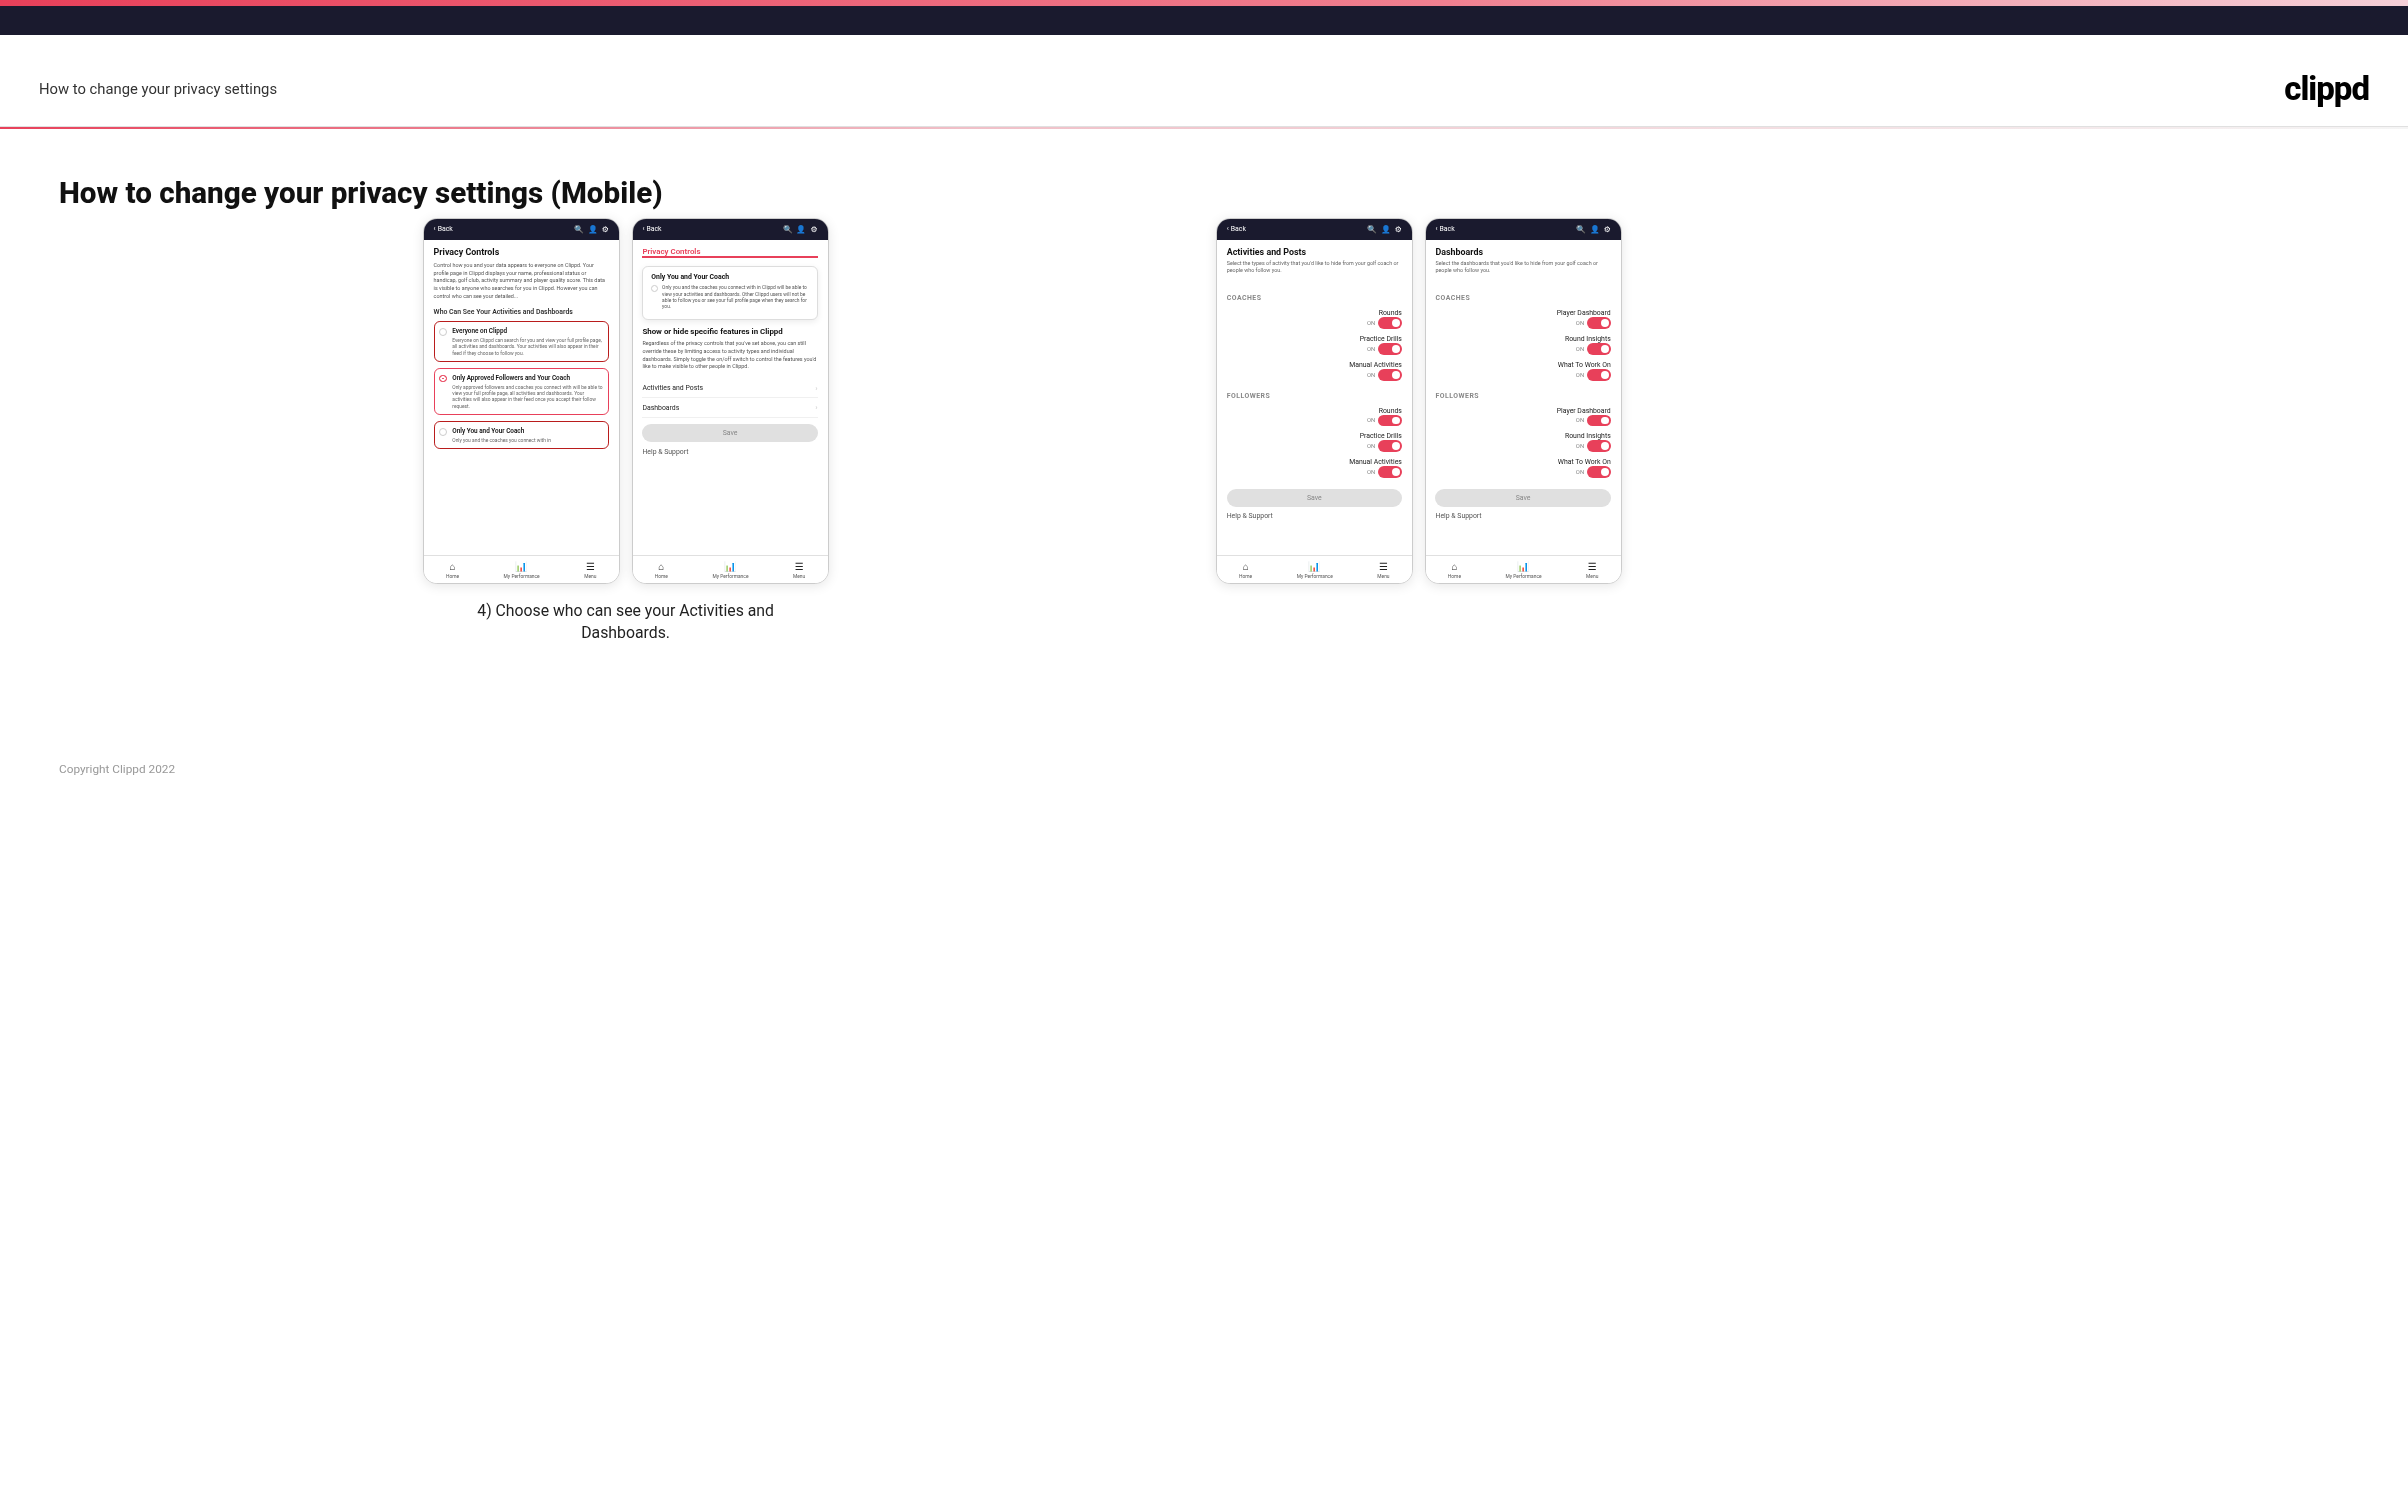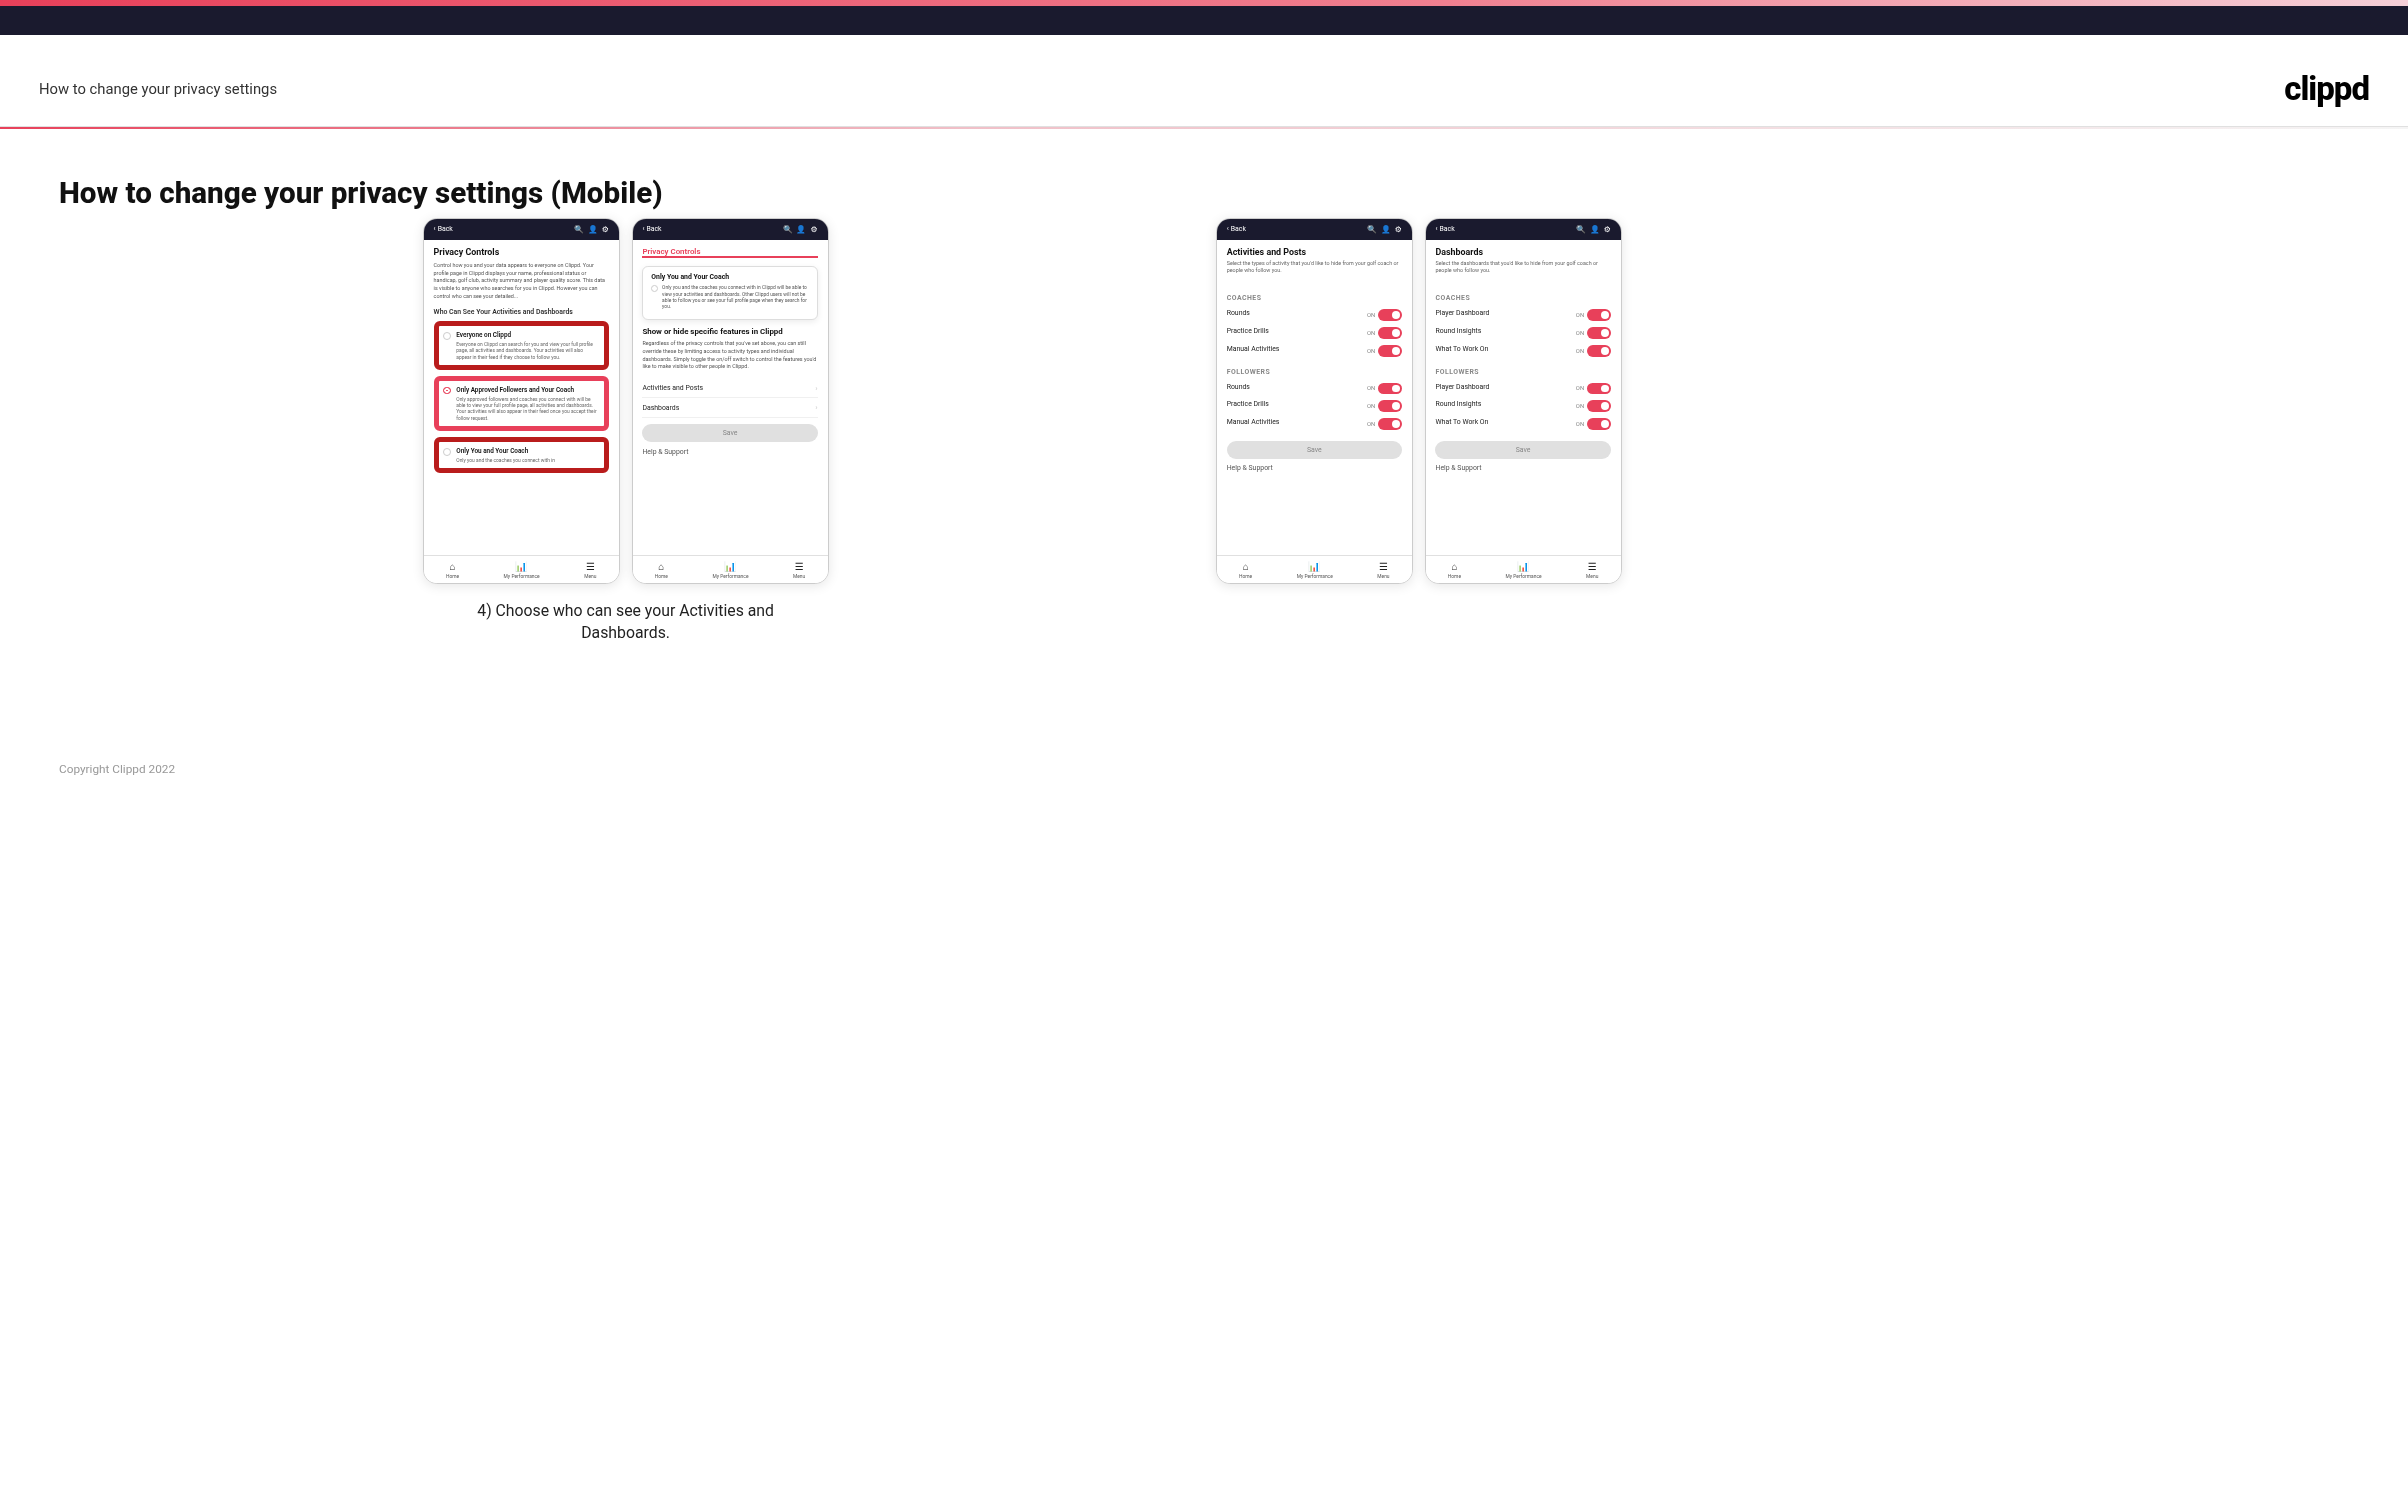--- a/index.html
+++ b/index.html
@@ -125,21 +125,21 @@
       color: #333;
       margin-bottom: 4.9px;
     }
 
     .radio-option {
       display: flex;
       align-items: flex-start;
       gap: 4.9px;
       margin-bottom: 5.9px;
       padding: 4.9px;
-      border: 5px solid #b91c1c;
+      border: 1px solid #b91c1c;
       border-radius: 5.9px;
     }
     .radio-option.selected {
       border-color: #e8405a;
     }
     .radio-circle {
       width: 7.9px;
       height: 7.9px;
       border-radius: 50%;
       border: 1.5px solid #ccc;
@@ -300,23 +300,24 @@
       font-weight: 700;
       color: #888;
       text-transform: uppercase;
       letter-spacing: 0.5px;
       margin-bottom: 3.9px;
       margin-top: 20px;
     }
 
     .toggle-row {
       display: flex;
-      align-items: flex-start;
+      align-items: flex-end;
       justify-content: space-between;
       padding: 3px 0;
+      flex-direction: column;
     }
     .toggle-label {
       font-size: 6.9px;
       color: #222;
     }
     .toggle {
       width: 23.6px;
       height: 11.8px;
       border-radius: 5.9px;
       background: #e8405a;

